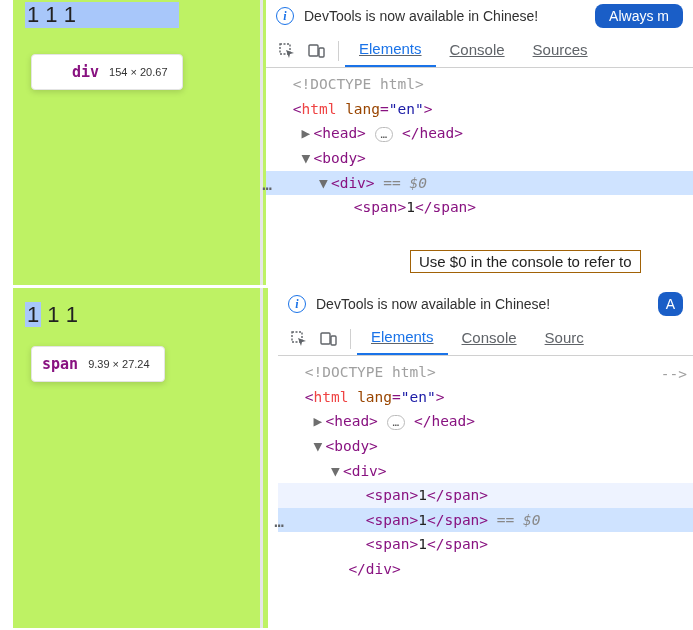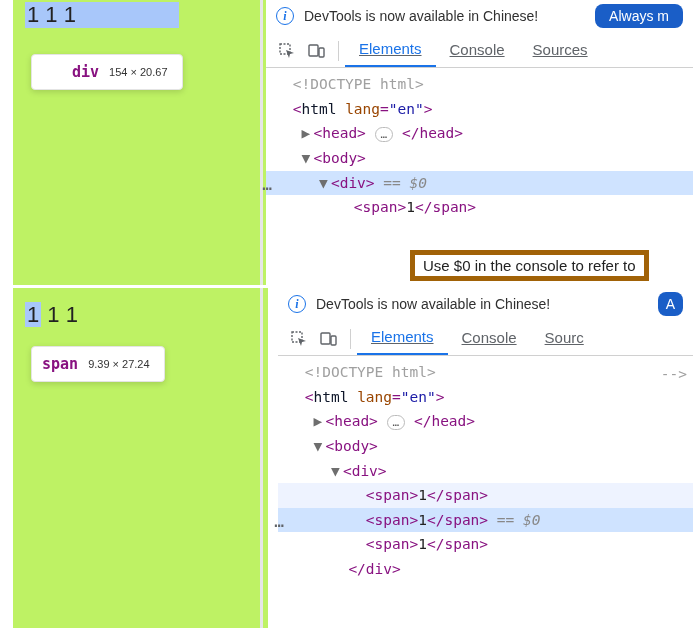--- a/index.html
+++ b/index.html
@@ -149,37 +149,37 @@
   }
   .tree .line .dots {
     position: absolute;
     left: -4px;
     top: 3px;
     font-size: 17px;
     color: #5f6368;
     letter-spacing: 1px;
   }
   .punct { color: #881280; }
-  .tagn  { color: #0f172a; }
+  .tagn  { color: #ef4444; }
   .attrn { color: #994500; }
   .attrv { color: #1a1aa6; }
   .txt   { color: #222; }
   .cmnt  { color: #a0a0a0; }
   .meta  { color: #888; font-style: italic; }
   .badge {
     display:inline-block; border:1px solid #bbb; border-radius:9px;
     padding:0 5px; font-size:11px; color:#555; background:#fff;
     vertical-align: middle; line-height: 13px;
   }
   .tri { display:inline-block; width:10px; margin-right:2px; color:#6e6e6e; }
 
   .console-tip {
     position: absolute;
     background: #fff;
-    border: 5px solid #a16207;
+    border: 1px solid #a16207;
     padding: 2px 8px;
     font-size: 15px;
     color: #222;
     white-space: nowrap;
   }
 
   svg { display:block; }
 </style>
 </head>
 <body>

